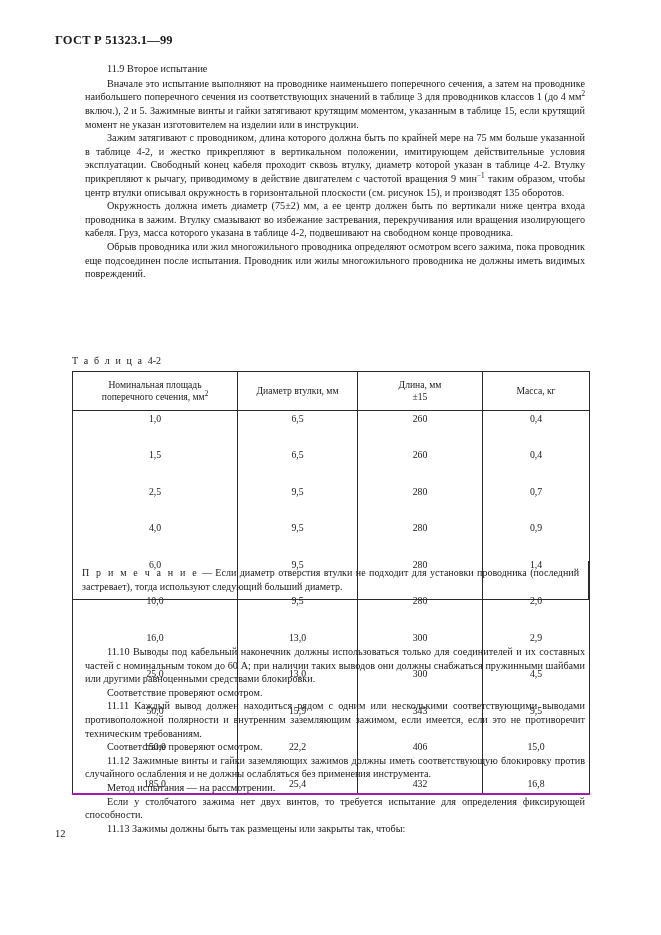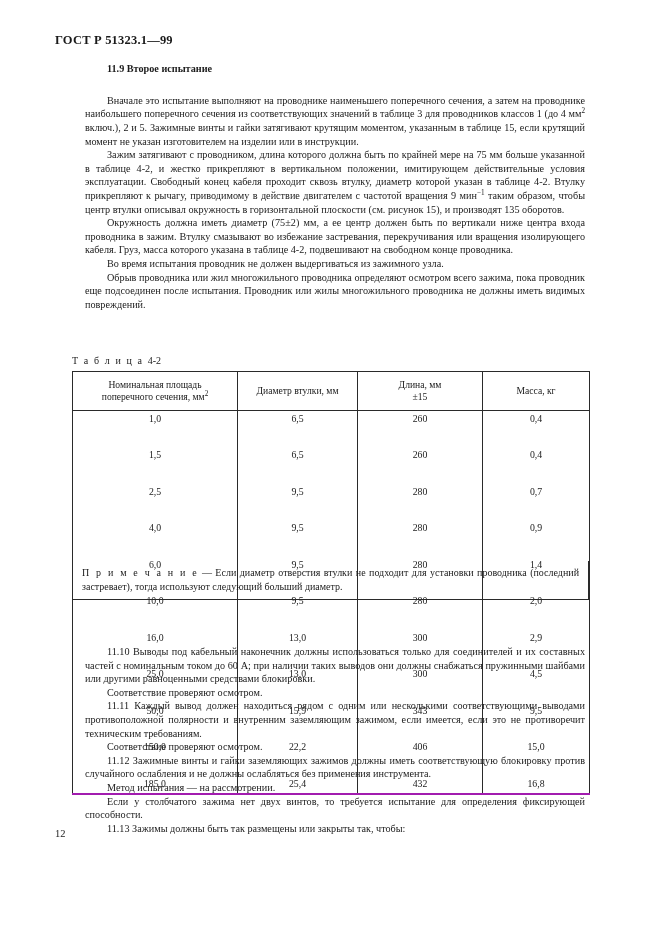--- a/index.html
+++ b/index.html
@@ -34,22 +34,22 @@
     white-space: nowrap;
   }
   .content {
     position: absolute;
     left: 85px;
     top: 62px;
     width: 500px;
   }
   .section-heading {
     font-size: 10.2px;
-    font-weight: bold;
-    margin: 0 0 18px 0;
+    font-weight: normal;
+    margin: 0 0 1px 0;
     padding-left: 22px;
     line-height: 1.35;
   }
   p.body-par {
     font-size: 10.2px;
     line-height: 1.335;
     margin: 0;
     text-align: justify;
     text-indent: 22px;
     hyphens: manual;
@@ -165,23 +165,20 @@
       частотой вращения 9 мин<sup>−1</sup> таким образом, чтобы центр втулки описывал окружность в горизон­тальной плоскости (см. рисунок 15), и производят 135 оборотов.
     </p>
 
     <p class="body-par">
       Окружность должна иметь диаметр (75±2) мм, а ее центр должен быть по вертикали ниже
       центра входа проводника в зажим. Втулку смазывают во избежание застревания, перекручивания
       или вращения изолирующего кабеля. Груз, масса которого указана в таблице 4-2, подвешивают на
       свободном конце проводника.
     </p>
 
-    <p class="body-par">
-      Во время испытания проводник не должен выдергиваться из зажимного узла.
-    </p>
 
     <p class="body-par">
       Обрыв проводника или жил многожильного проводника определяют осмотром всего зажима,
       пока проводник еще подсоединен после испытания. Проводник или жилы многожильного провод­ника не должны иметь видимых повреждений.
     </p>
 
   </div>
 
   <div class="table-caption">
     <span>Т а б л и ц а</span>

